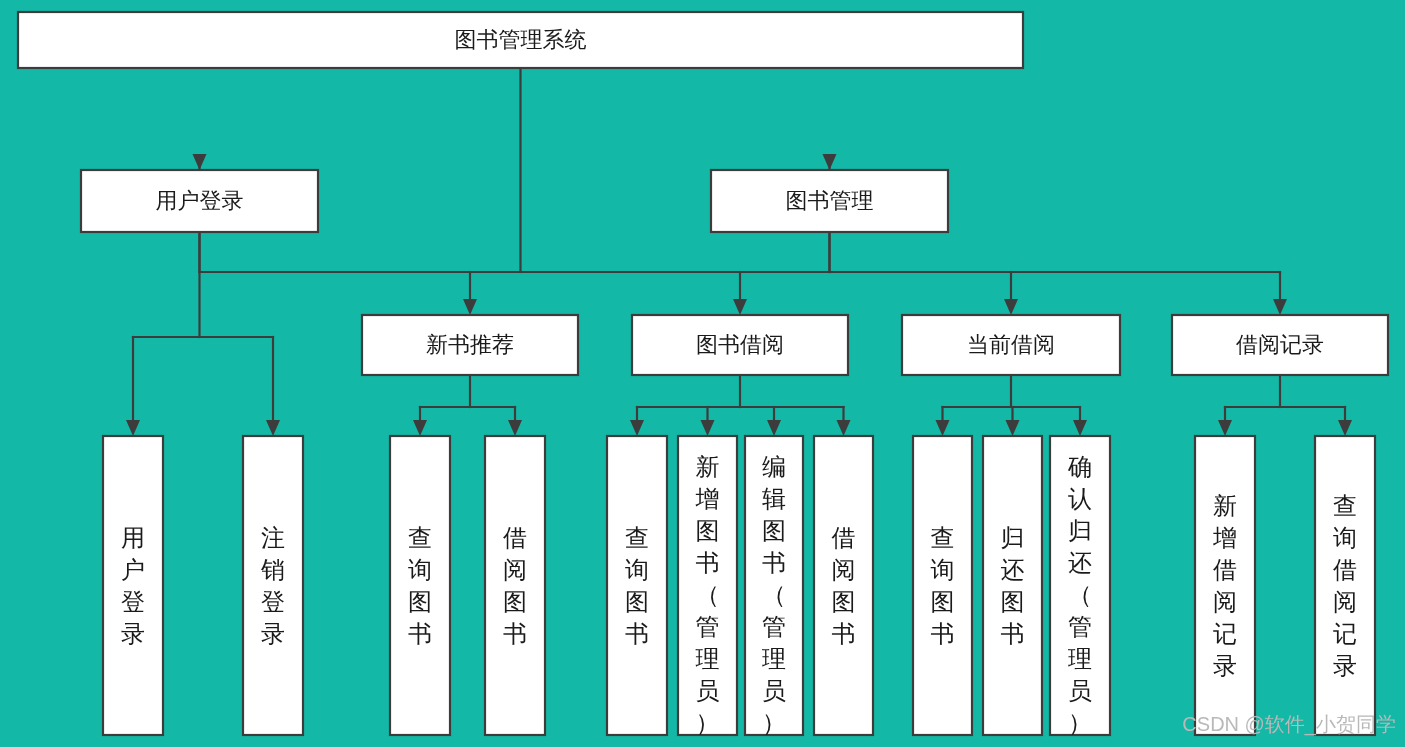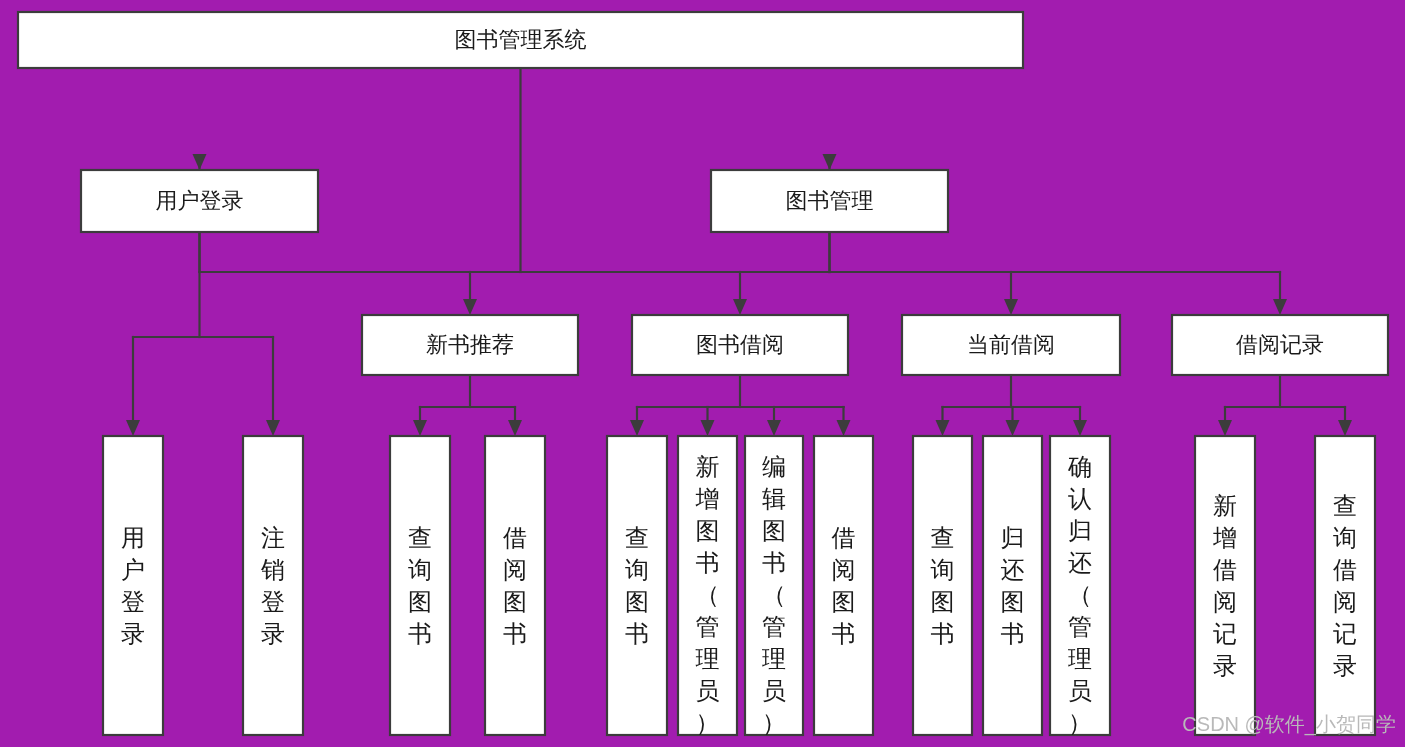--- a/index.html
+++ b/index.html
@@ -8,21 +8,21 @@
     padding: 0;
     background: #ffffff;
   }
   body {
     font-family: "Liberation Sans", "DejaVu Sans", sans-serif;
   }
   #diagram-root {
     position: relative;
     width: 1405px;
     height: 747px;
-    background: #a21caf;
+    background: #14b8a6;
     overflow: hidden;
   }
   #diagram-svg {
     position: absolute;
     top: 0;
     left: 0;
     width: 1405px;
     height: 747px;
   }
   .node-box {

